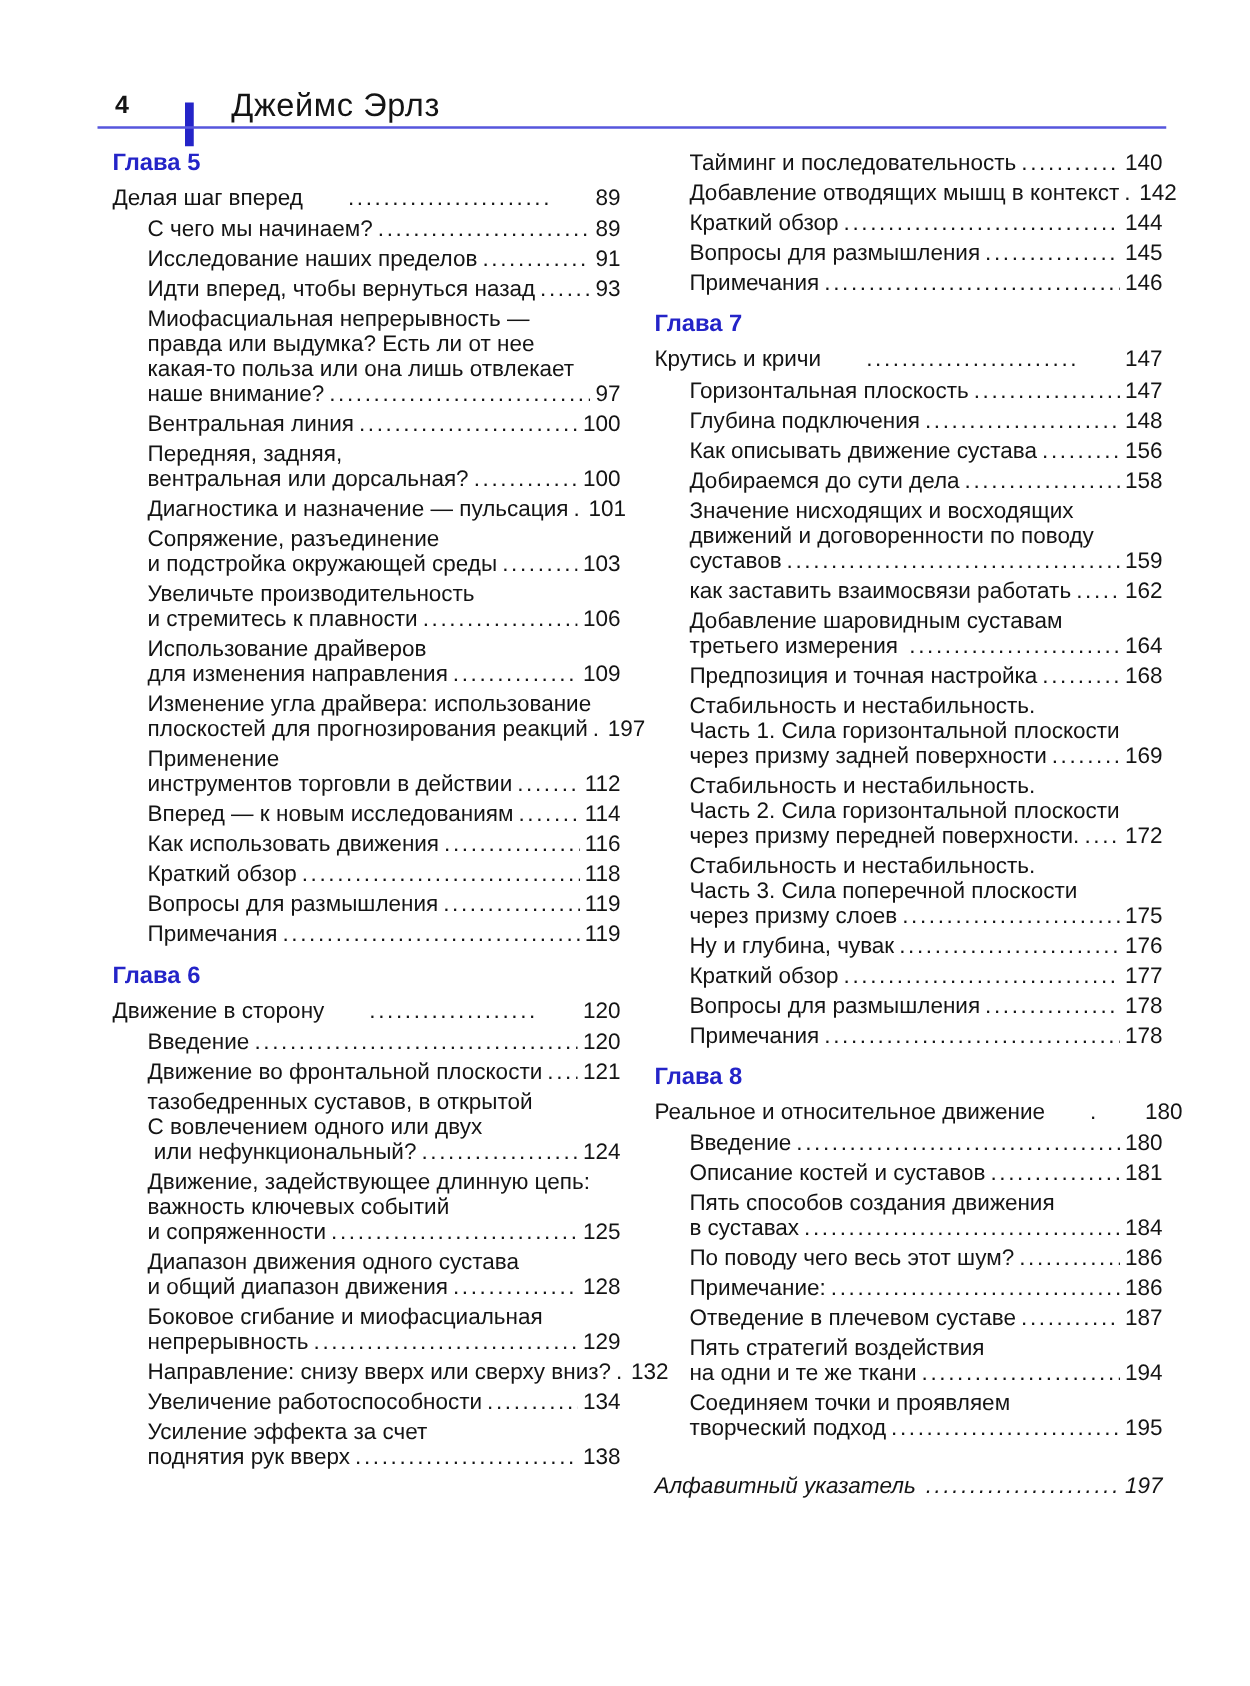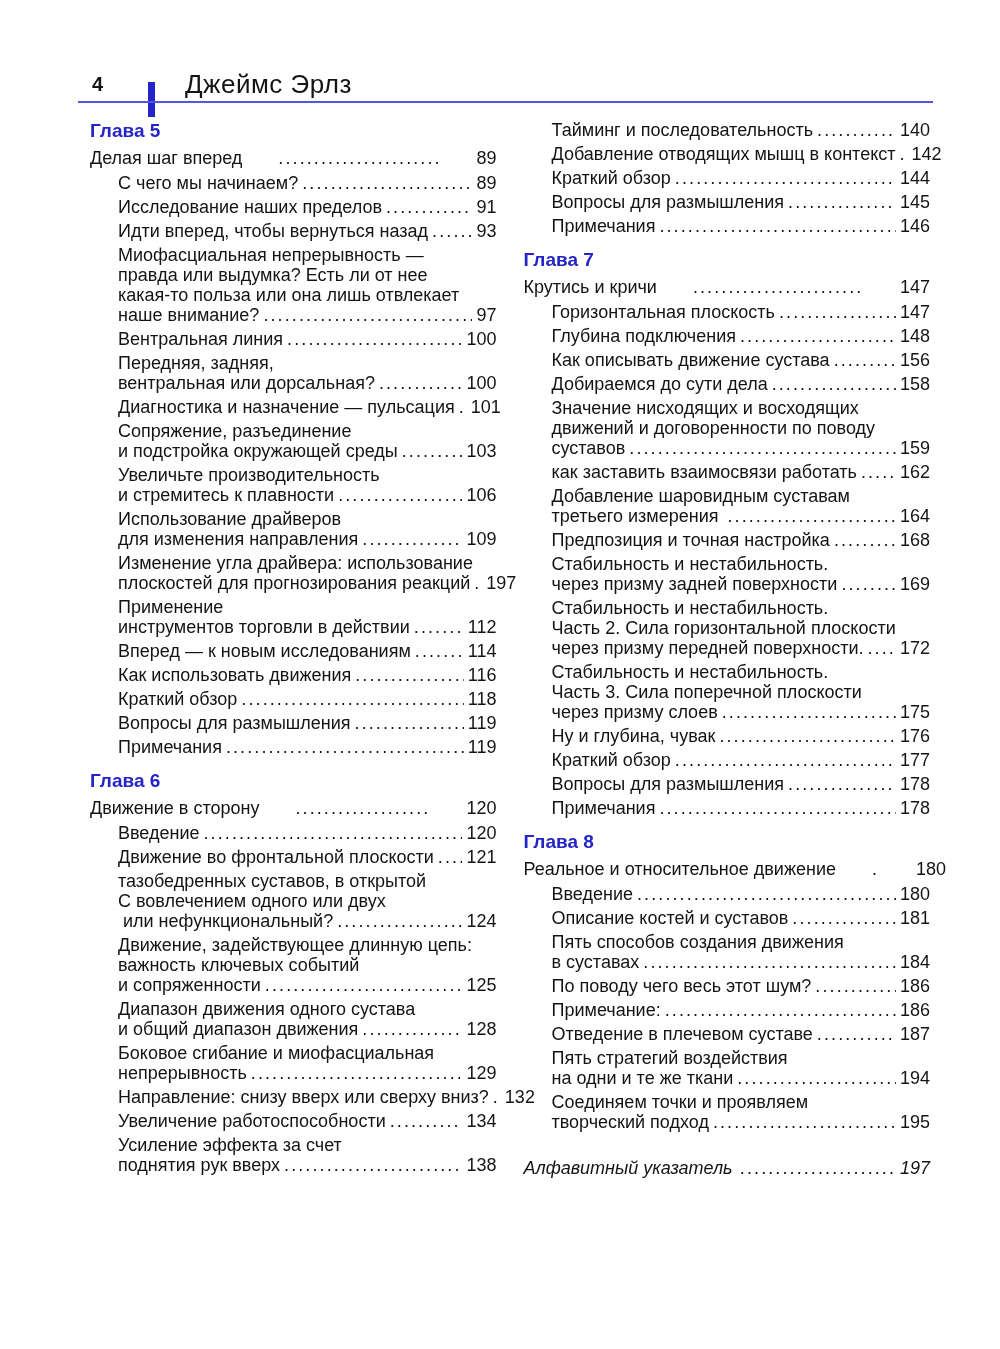--- a/index.html
+++ b/index.html
@@ -362,20 +362,21 @@
           </div>
           <div class="entry">
             <div class="line row">
               <span class="txt">Предпозиция и точная настройка</span>
               <span class="dots"></span>
               <span class="pg">168</span>
             </div>
           </div>
           <div class="entry">
             <div class="line">Стабильность и нестабильность.</div>
+            <div class="line">Часть 1. Сила горизонтальной плоскости</div>
             <div class="line row">
               <span class="txt">через призму задней поверхности</span>
               <span class="dots"></span>
               <span class="pg">169</span>
             </div>
           </div>
           <div class="entry">
             <div class="line">Стабильность и нестабильность.</div>
             <div class="line">Часть 2. Сила горизонтальной плоскости</div>
             <div class="line row">

